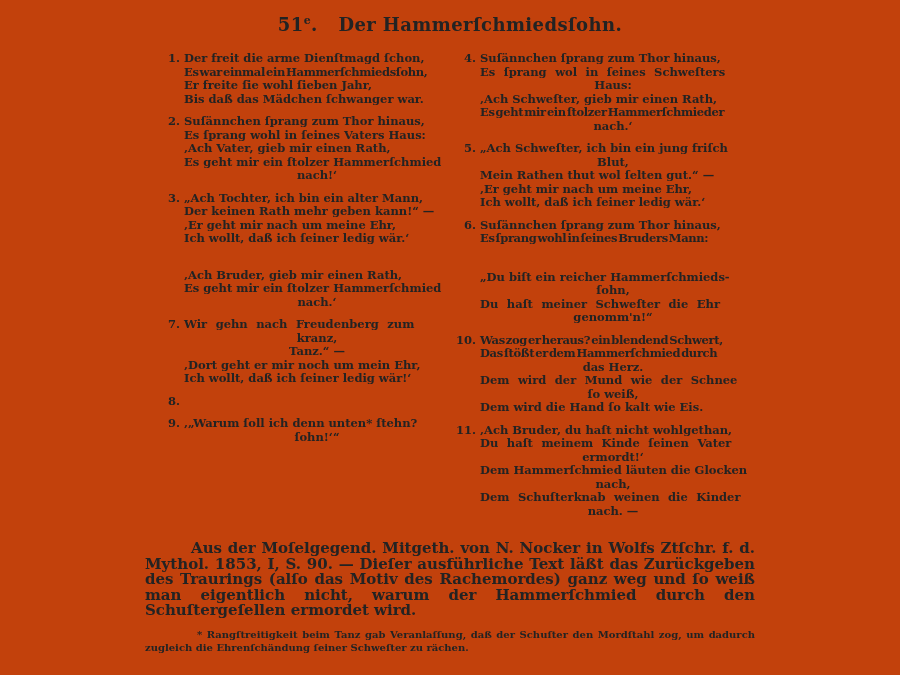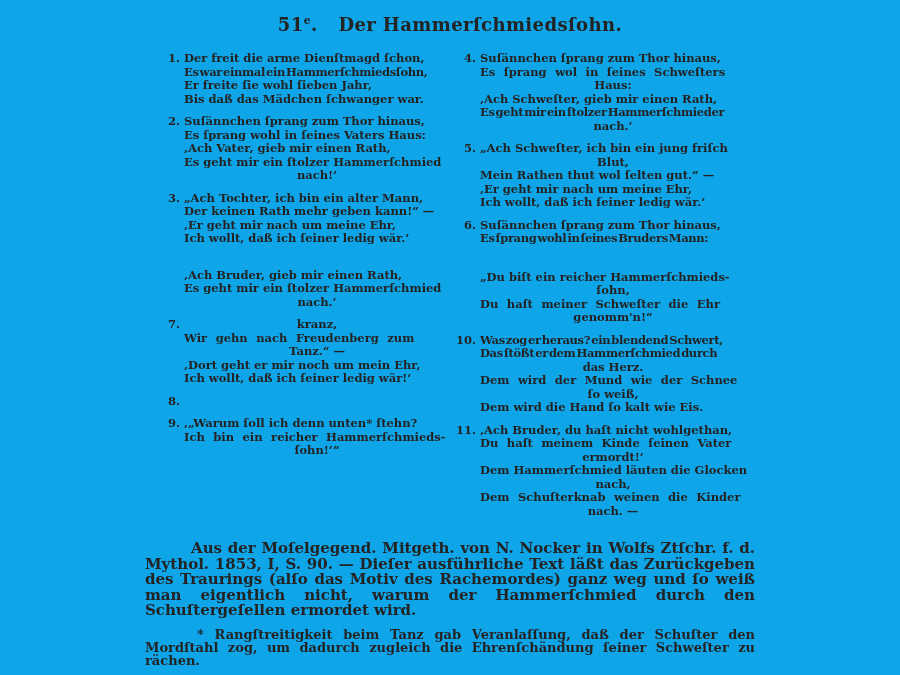--- a/index.html
+++ b/index.html
@@ -1,19 +1,19 @@
 <!DOCTYPE html>
 <html><head>
 <meta charset="utf-8">
 <style>
   html,body{margin:0;padding:0;background:#ffffff;}
   .canvas{
     position:relative;
     width:900px;height:675px;
-    background:#0ea5e9;
+    background:#c2410c;
     color:#232323;
     font-family:"DejaVu Serif","Liberation Serif",serif;
     font-weight:bold;
     overflow:hidden;
   }
   .title{
     margin:14px auto 0;
     text-align:center;
     font-size:18px;
     letter-spacing:0.4px;
@@ -47,21 +47,21 @@
   .source-note{
     width:610px;
     margin:14px auto 0;
     font-size:15px;line-height:15.5px;
     text-align:justify;
     text-indent:46px;
   }
   .footnote{
     width:610px;
     margin:9px auto 0;
-    font-size:13px;line-height:13px;
+    font-size:10px;line-height:13px;
     text-align:justify;
     text-indent:52px;
   }
 </style>
 </head>
 <body>
 
 <div class="canvas">
 
   <div class="title">
@@ -109,37 +109,36 @@
         <div class="lines">
           <div class="ln">‚Ach Bruder, gieb mir einen Rath,</div>
           <div class="ln">Es geht mir ein ſtolzer Hammerſchmied</div>
           <div class="ln c">nach.‘</div>
         </div>
       </div>
 
       <div class="stanza">
         <div class="num">7.</div>
         <div class="lines">
+          <div class="ln w">Wir gehn nach Freudenberg zum</div>
           <div class="ln c">kranz,</div>
-          <div class="ln w">Wir gehn nach Freudenberg zum</div>
           <div class="ln c">Tanz.“ —</div>
           <div class="ln">‚Dort geht er mir noch um mein Ehr,</div>
           <div class="ln">Ich wollt, daß ich ſeiner ledig wär!‘</div>
         </div>
       </div>
 
       <div class="stanza">
         <div class="num">8.</div>
       </div>
 
       <div class="stanza">
         <div class="num">9.</div>
         <div class="lines">
           <div class="ln">‚„Warum ſoll ich denn unten* ſtehn?</div>
-          <div class="ln w">Ich bin ein reicher Hammerſchmieds-</div>
           <div class="ln c">ſohn!‘“</div>
         </div>
       </div>
 
     </div>
 
     <div class="col">
 
       <div class="stanza">
         <div class="num">4.</div>

